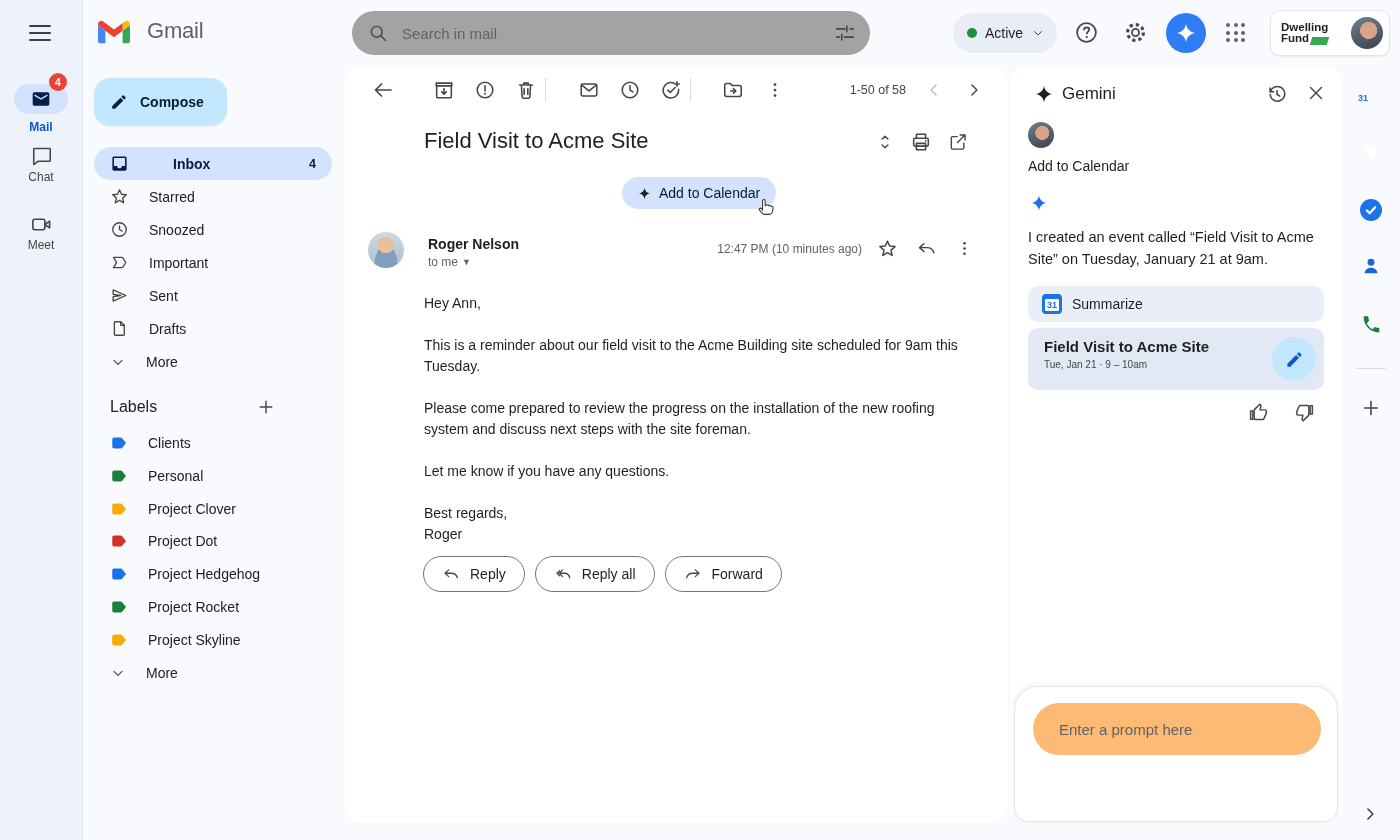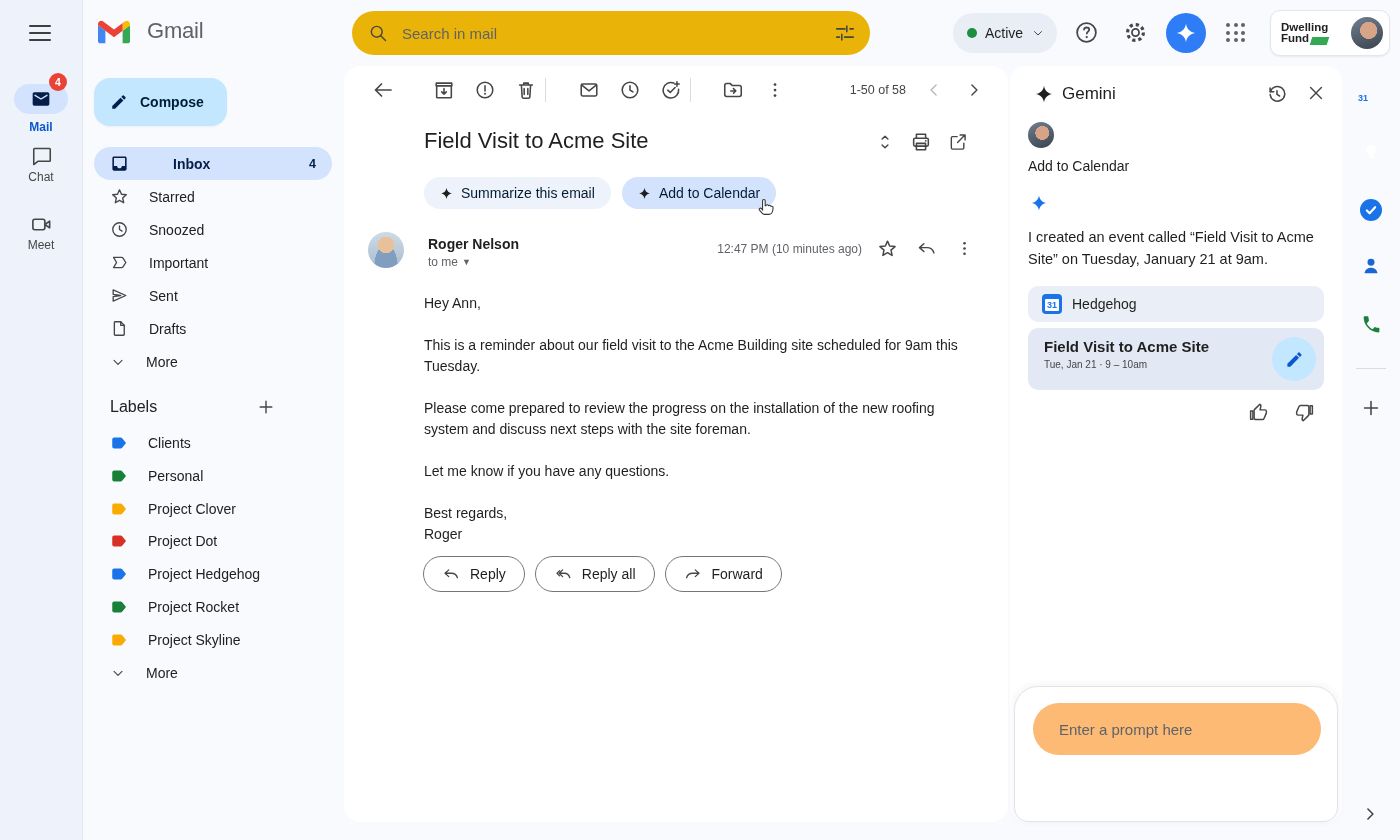--- a/index.html
+++ b/index.html
@@ -6,21 +6,21 @@
   body{font-family:"Liberation Sans","DejaVu Sans",sans-serif;background:#f8fafd;}
   #app{position:relative;width:1400px;height:840px;background:#f8fafd;overflow:hidden;}
   .abs{position:absolute;}
   .ic{display:inline-flex;align-items:center;justify-content:center;}
   .ic svg{display:block;}
   .stk{stroke:#444746;stroke-width:1.7;fill:none;stroke-linecap:round;stroke-linejoin:round;}
   
   .hamburger{width:22px;height:16px;display:flex;flex-direction:column;justify-content:space-between;cursor:pointer;}
   .hamburger div{height:2.2px;background:#3c4043;border-radius:2px;}
   .brand-word{font-size:22px;color:#5f6368;font-weight:500;letter-spacing:-.2px;}
-  .search{left:352px;top:11px;width:518px;height:44px;border-radius:22px;background:#eab308;display:flex;align-items:center;padding:0 14px 0 16px;box-sizing:border-box;}
+  .search{left:352px;top:11px;width:518px;height:44px;border-radius:22px;background:#a3a3a3;display:flex;align-items:center;padding:0 14px 0 16px;box-sizing:border-box;}
   .search input{flex:1;border:none;outline:none;background:transparent;font-size:15px;color:#1f1f1f;margin-left:12px;font-family:inherit;}
   .search input::placeholder{color:#5f6368;}
   .status-pill{left:953px;top:13px;height:40px;border-radius:20px;background:#e9eef6;display:flex;align-items:center;gap:8px;padding:0 12px 0 14px;cursor:pointer;}
   .status-dot{width:10px;height:10px;border-radius:50%;background:#1e8e3e;}
   .status-pill span{font-size:14px;color:#1f1f1f;font-weight:500;}
   .gemini-btn{left:1166px;top:13px;width:40px;height:40px;border-radius:50%;background:#2e7cf6;cursor:pointer;}
   .apps-grid{left:1226px;top:23px;width:20px;height:20px;display:grid;grid-template-columns:repeat(3,1fr);gap:3px;cursor:pointer;}
   .apps-grid i{width:4px;height:4px;border-radius:50%;background:#5f6368;}
   .acct{left:1270px;top:10px;width:120px;height:46px;background:#fff;border:1px solid #e3e6ec;border-radius:10px;box-shadow:0 1px 2px rgba(0,0,0,.07);display:flex;align-items:center;gap:8px;padding:0 6px 0 10px;box-sizing:border-box;cursor:pointer;}
   .org{font-size:11.5px;line-height:11.5px;font-weight:800;color:#202124;position:relative;}
@@ -422,28 +422,20 @@
           <rect class="stk" x="7" y="13.5" width="10" height="7"></rect>
           <circle cx="17.2" cy="10.7" r="1" fill="#444746"></circle>
         </svg>
       </span>
     <span class="ic" style="position:absolute;left:604px;top:66px;">
         <svg width="20" height="20" viewBox="0 0 24 24">
           <path class="stk" d="M19 13.5V19a1.5 1.5 0 0 1-1.5 1.5h-12A1.5 1.5 0 0 1 4 19V7a1.5 1.5 0 0 1 1.5-1.5H11M14.5 3.5H20.5V9.5M20 4L11.5 12.5"></path>
         </svg>
       </span>
 
-    <div class="chip" style="left:80px;background:#eef2fa;">
-      <span class="ic">
-          <svg width="13" height="13" viewBox="0 0 24 24">
-            <path fill="#1f1f1f" d="M12 2c.8 5.5 4.5 9.2 10 10-5.5.8-9.2 4.5-10 10-.8-5.5-4.5-9.2-10-10 5.5-.8 9.2-4.5 10-10z"></path>
-          </svg>
-        </span>
-      <span>Summarize this email</span>
-    </div>
     <div class="chip" style="left:278px;background:#d3e3fd;">
       <span class="ic">
           <svg width="13" height="13" viewBox="0 0 24 24">
             <path fill="#1f1f1f" d="M12 2c.8 5.5 4.5 9.2 10 10-5.5.8-9.2 4.5-10 10-.8-5.5-4.5-9.2-10-10 5.5-.8 9.2-4.5 10-10z"></path>
           </svg>
         </span>
       <span>Add to Calendar</span>
     </div>
 
     <span class="abs avatar av-man" style="left:24px;top:166px;width:36px;height:36px;"></span>
@@ -545,21 +537,21 @@
         <svg width="18" height="18" viewBox="0 0 24 24">
           <path fill="#1a73e8" d="M12 2c.8 5.5 4.5 9.2 10 10-5.5.8-9.2 4.5-10 10-.8-5.5-4.5-9.2-10-10 5.5-.8 9.2-4.5 10-10z"></path>
         </svg>
       </span>
     <div class="gresp">I created an event called “Field Visit to Acme Site” on Tuesday, January 21 at 9am.</div>
 
     <div class="gchip">
       <span class="cal-tile" style="width:20px;height:20px;display:inline-block;">
           <span class="inner">31</span>
         </span>
-      <span>Hedgehog</span>
+      <span>Summarize</span>
     </div>
 
     <div class="gevent">
       <div class="et">Field Visit to Acme Site</div>
       <div class="ed">Tue, Jan 21 · 9 – 10am</div>
       <span class="editbtn">
           <svg width="19" height="19" viewBox="0 0 24 24">
             <path fill="#0b57d0" d="M3 17.25V21h3.75L17.81 9.94l-3.75-3.75L3 17.25zM20.71 7.04c.39-.39.39-1.02 0-1.41l-2.34-2.34a1 1 0 0 0-1.41 0l-1.83 1.83 3.75 3.75 1.83-1.83z"></path>
           </svg>
         </span>

